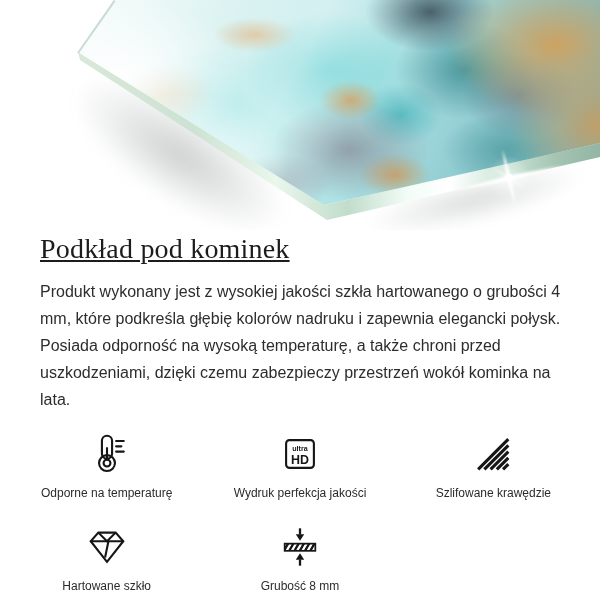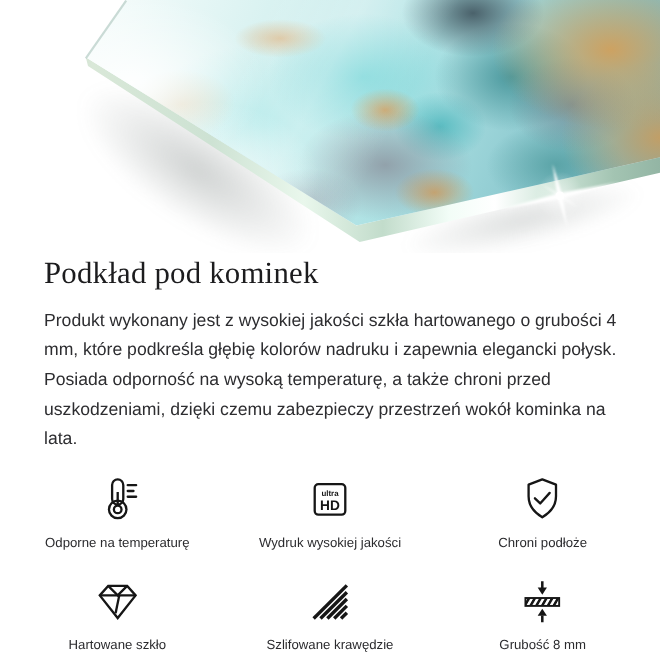--- a/index.html
+++ b/index.html
@@ -61,21 +61,21 @@
     position:absolute;left:78px;top:52px;width:64px;height:2px;z-index:3;
     background:rgba(190,210,204,.8);transform:rotate(-55deg);transform-origin:left center;
   }
   .sparkle{position:absolute;left:447px;top:132px;z-index:4;}
   
   .title{
     margin:2px 40px 0;
     font-family:"Liberation Serif",serif;font-weight:400;
     font-size:28px;line-height:34px;color:#1c1c1e;letter-spacing:.2px;
   }
-  .title span{display:block;}
+  .title span{display:block;text-decoration:underline;}
   .desc{
     margin:12px 30px 0 40px;
     font-size:16px;line-height:27px;color:#2d2d30;
   }
   
   .features{
     margin-top:18px;padding:0 10px;
     display:grid;grid-template-columns:repeat(3,1fr);row-gap:24px;
   }
   .feature{display:flex;flex-direction:column;align-items:center;}
@@ -138,58 +138,49 @@
   </div>
 
   <div class="feature">
     <div class="ficon">
       <svg width="46" height="46" viewBox="0 0 48 48">
         <rect class="stroke" x="9.5" y="9.5" width="29" height="29" rx="3.5" stroke-width="2.6"></rect>
         <text x="24" y="21" text-anchor="middle" font-family="Liberation Sans, sans-serif" font-size="7.5" font-weight="bold" fill="#161616">ultra</text>
         <text x="24" y="34" text-anchor="middle" font-family="Liberation Sans, sans-serif" font-size="13" font-weight="bold" fill="#161616">HD</text>
       </svg>
     </div>
-    <div class="flabel">Wydruk wysokiej jakości</div>
+    <div class="flabel">Wydruk perfekcja jakości</div>
   </div>
 
-  <div class="feature">
-    <div class="ficon">
-      <svg width="46" height="46" viewBox="0 0 48 48">
-        <path class="stroke" d="M24,5 L37,10 V21 C37,30.5 31.5,36.5 24,41 C16.5,36.5 11,30.5 11,21 V10 Z" stroke-linejoin="round"></path>
-        <path class="stroke" d="M17,23 L22,27.8 L31,17.8" stroke-width="2.5" stroke-linecap="round" stroke-linejoin="round"></path>
-      </svg>
-    </div>
-    <div class="flabel">Chroni podłoże</div>
-  </div>
-
-  <div class="feature">
-    <div class="ficon">
-      <svg width="46" height="46" viewBox="0 0 48 48">
-        <path class="stroke" d="M15,9 L33,9 L41,18 L24,39.5 L7,18 Z" stroke-linejoin="miter"></path>
-        <path class="stroke" d="M7,18 H41" stroke-width="2"></path>
-        <path class="stroke" d="M15,9 L24,18 L33,9" stroke-width="2"></path>
-        <path class="stroke" d="M25.5,18 L22,35" stroke-width="2"></path>
-      </svg>
-    </div>
-    <div class="flabel">Hartowane szkło</div>
-  </div>
 
   <div class="feature">
     <div class="ficon">
       <svg width="46" height="46" viewBox="0 0 48 48">
         <g stroke="#161616" stroke-width="3.2" stroke-linecap="butt">
           <line x1="8.5" y1="40" x2="40" y2="8.5"></line>
           <line x1="15" y1="40" x2="40" y2="15"></line>
           <line x1="21.5" y1="40" x2="40" y2="21.5"></line>
           <line x1="28" y1="40" x2="40" y2="28"></line>
           <line x1="34.5" y1="40" x2="40" y2="34.5"></line>
         </g>
       </svg>
     </div>
     <div class="flabel">Szlifowane krawędzie</div>
+  </div>
+
+  <div class="feature">
+    <div class="ficon">
+      <svg width="46" height="46" viewBox="0 0 48 48">
+        <path class="stroke" d="M15,9 L33,9 L41,18 L24,39.5 L7,18 Z" stroke-linejoin="miter"></path>
+        <path class="stroke" d="M7,18 H41" stroke-width="2"></path>
+        <path class="stroke" d="M15,9 L24,18 L33,9" stroke-width="2"></path>
+        <path class="stroke" d="M25.5,18 L22,35" stroke-width="2"></path>
+      </svg>
+    </div>
+    <div class="flabel">Hartowane szkło</div>
   </div>
 
   <div class="feature">
     <div class="ficon">
       <svg width="46" height="46" viewBox="0 0 48 48">
         <defs>
           <pattern id="hatch6" patternUnits="userSpaceOnUse" width="5.5" height="10" patternTransform="skewX(-30)">
             <rect x="0" y="0" width="2.8" height="10" fill="#161616"></rect>
           </pattern>
         </defs>

